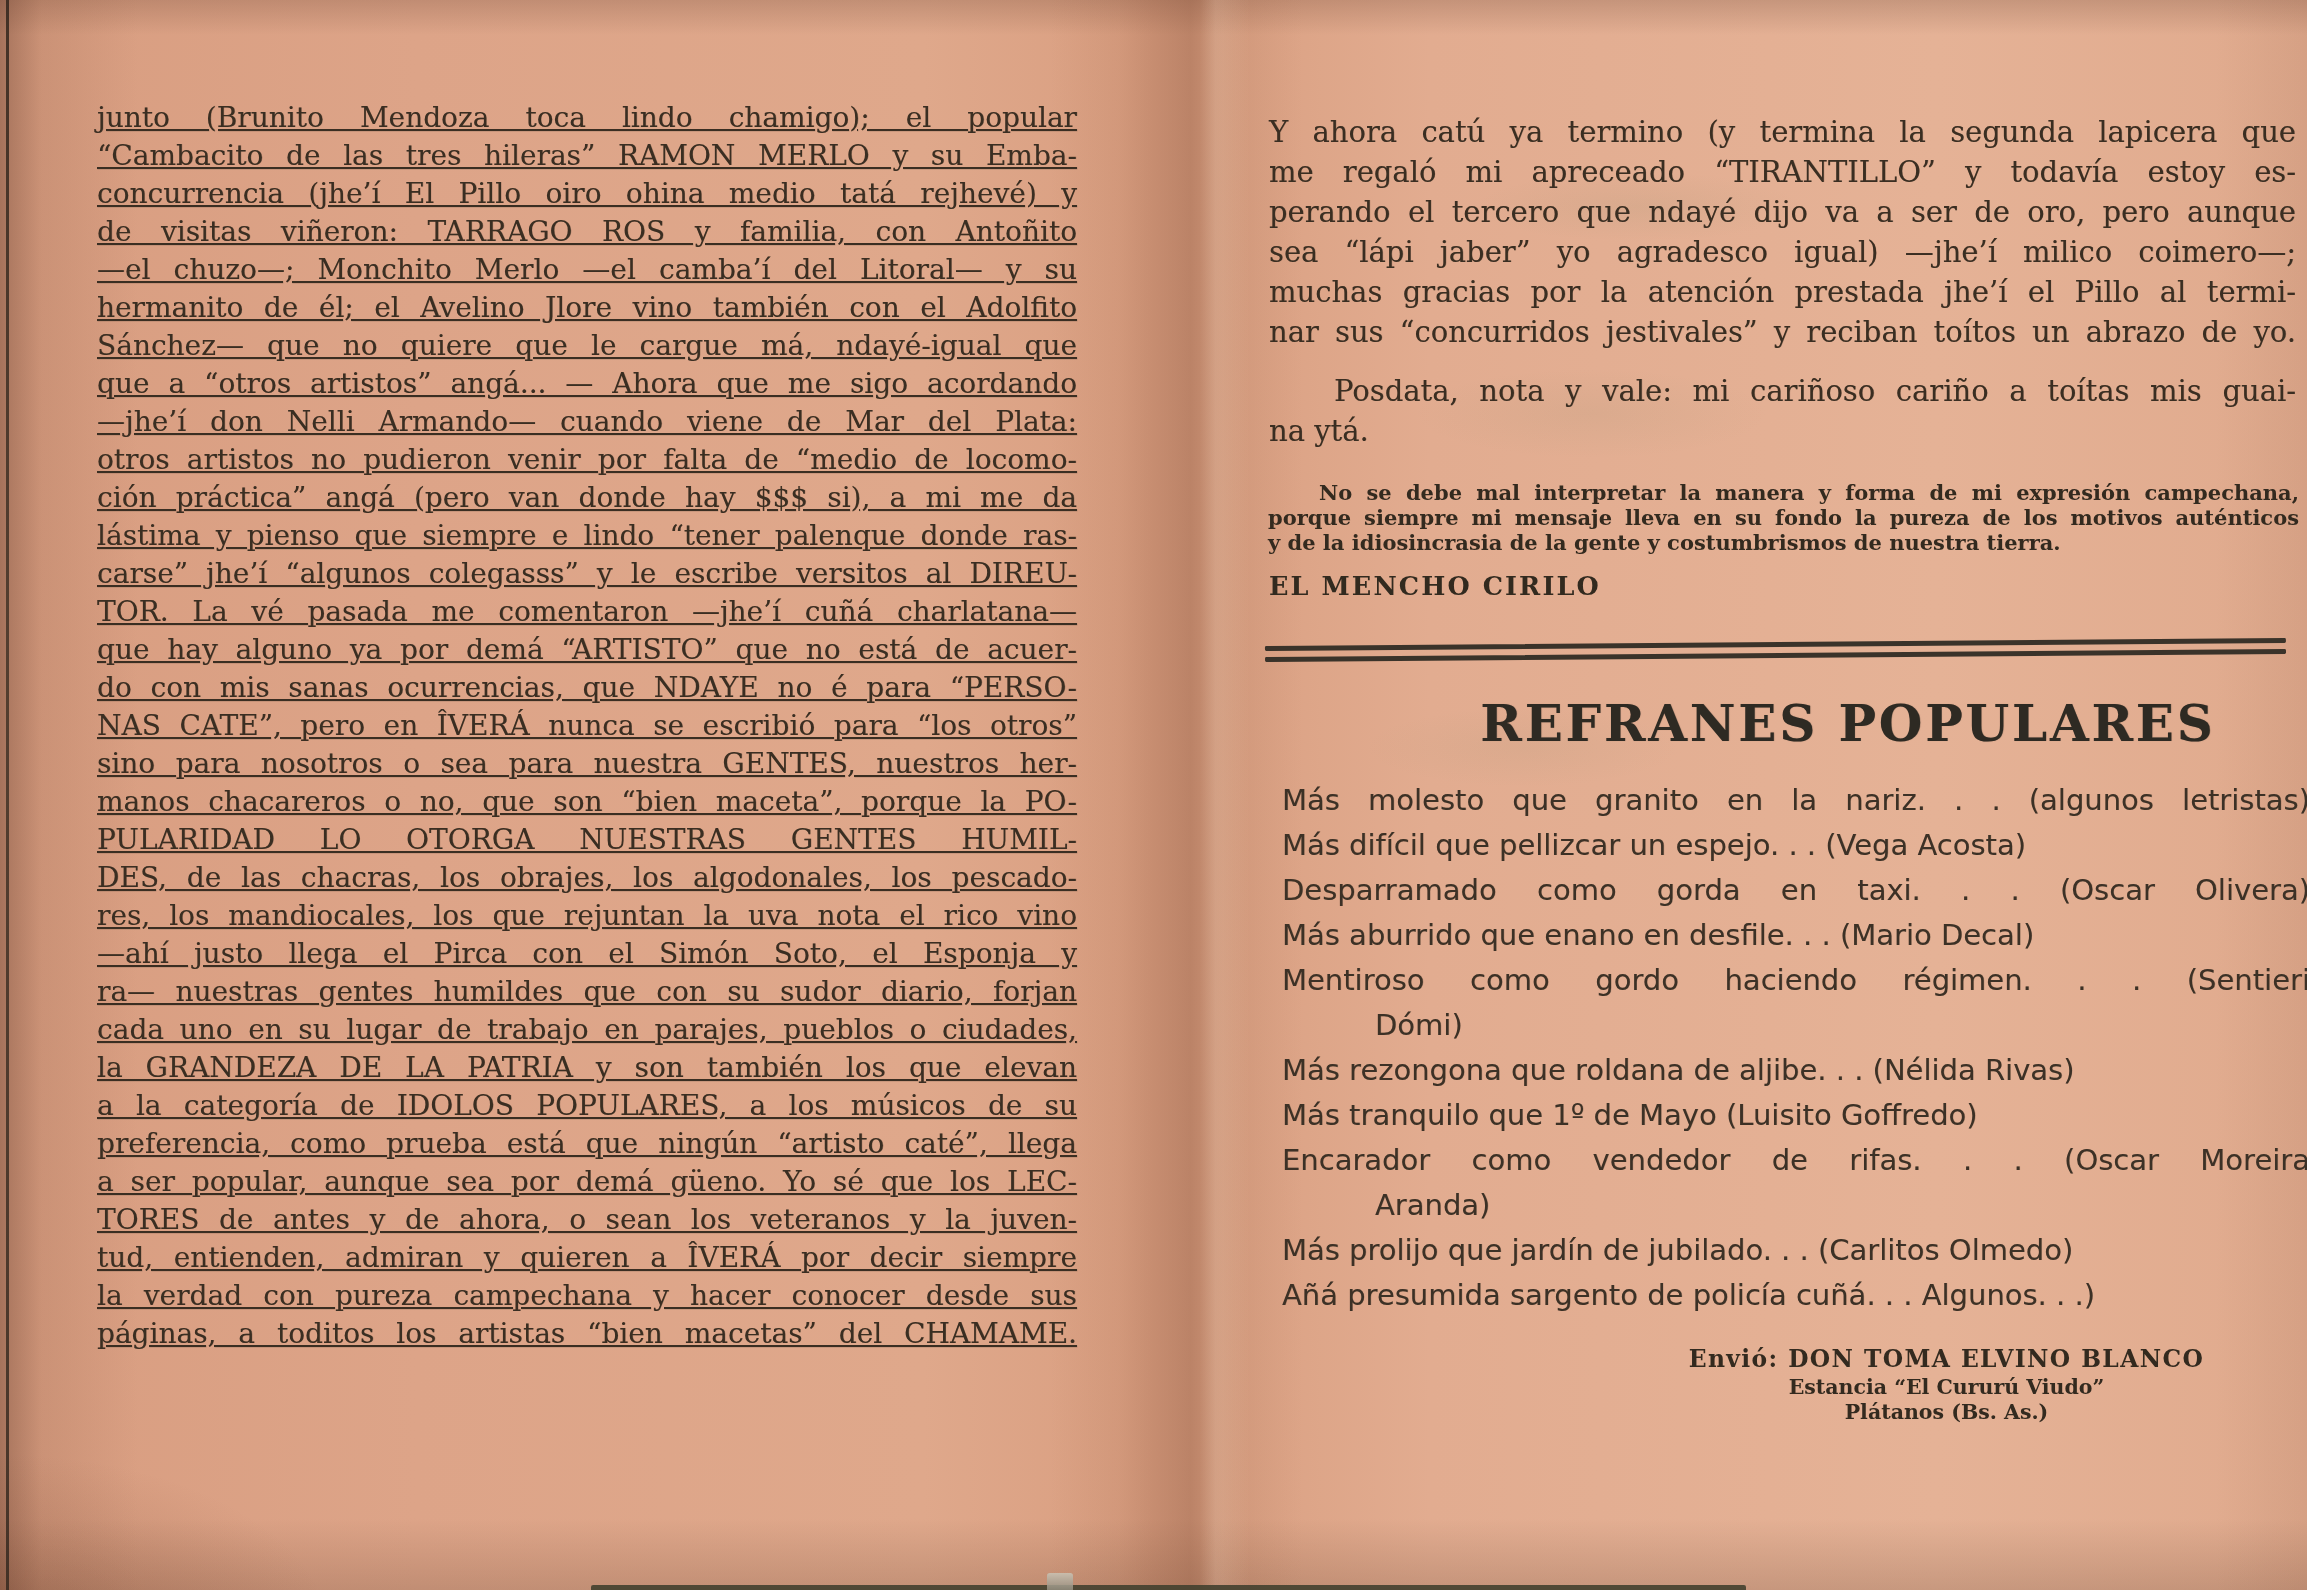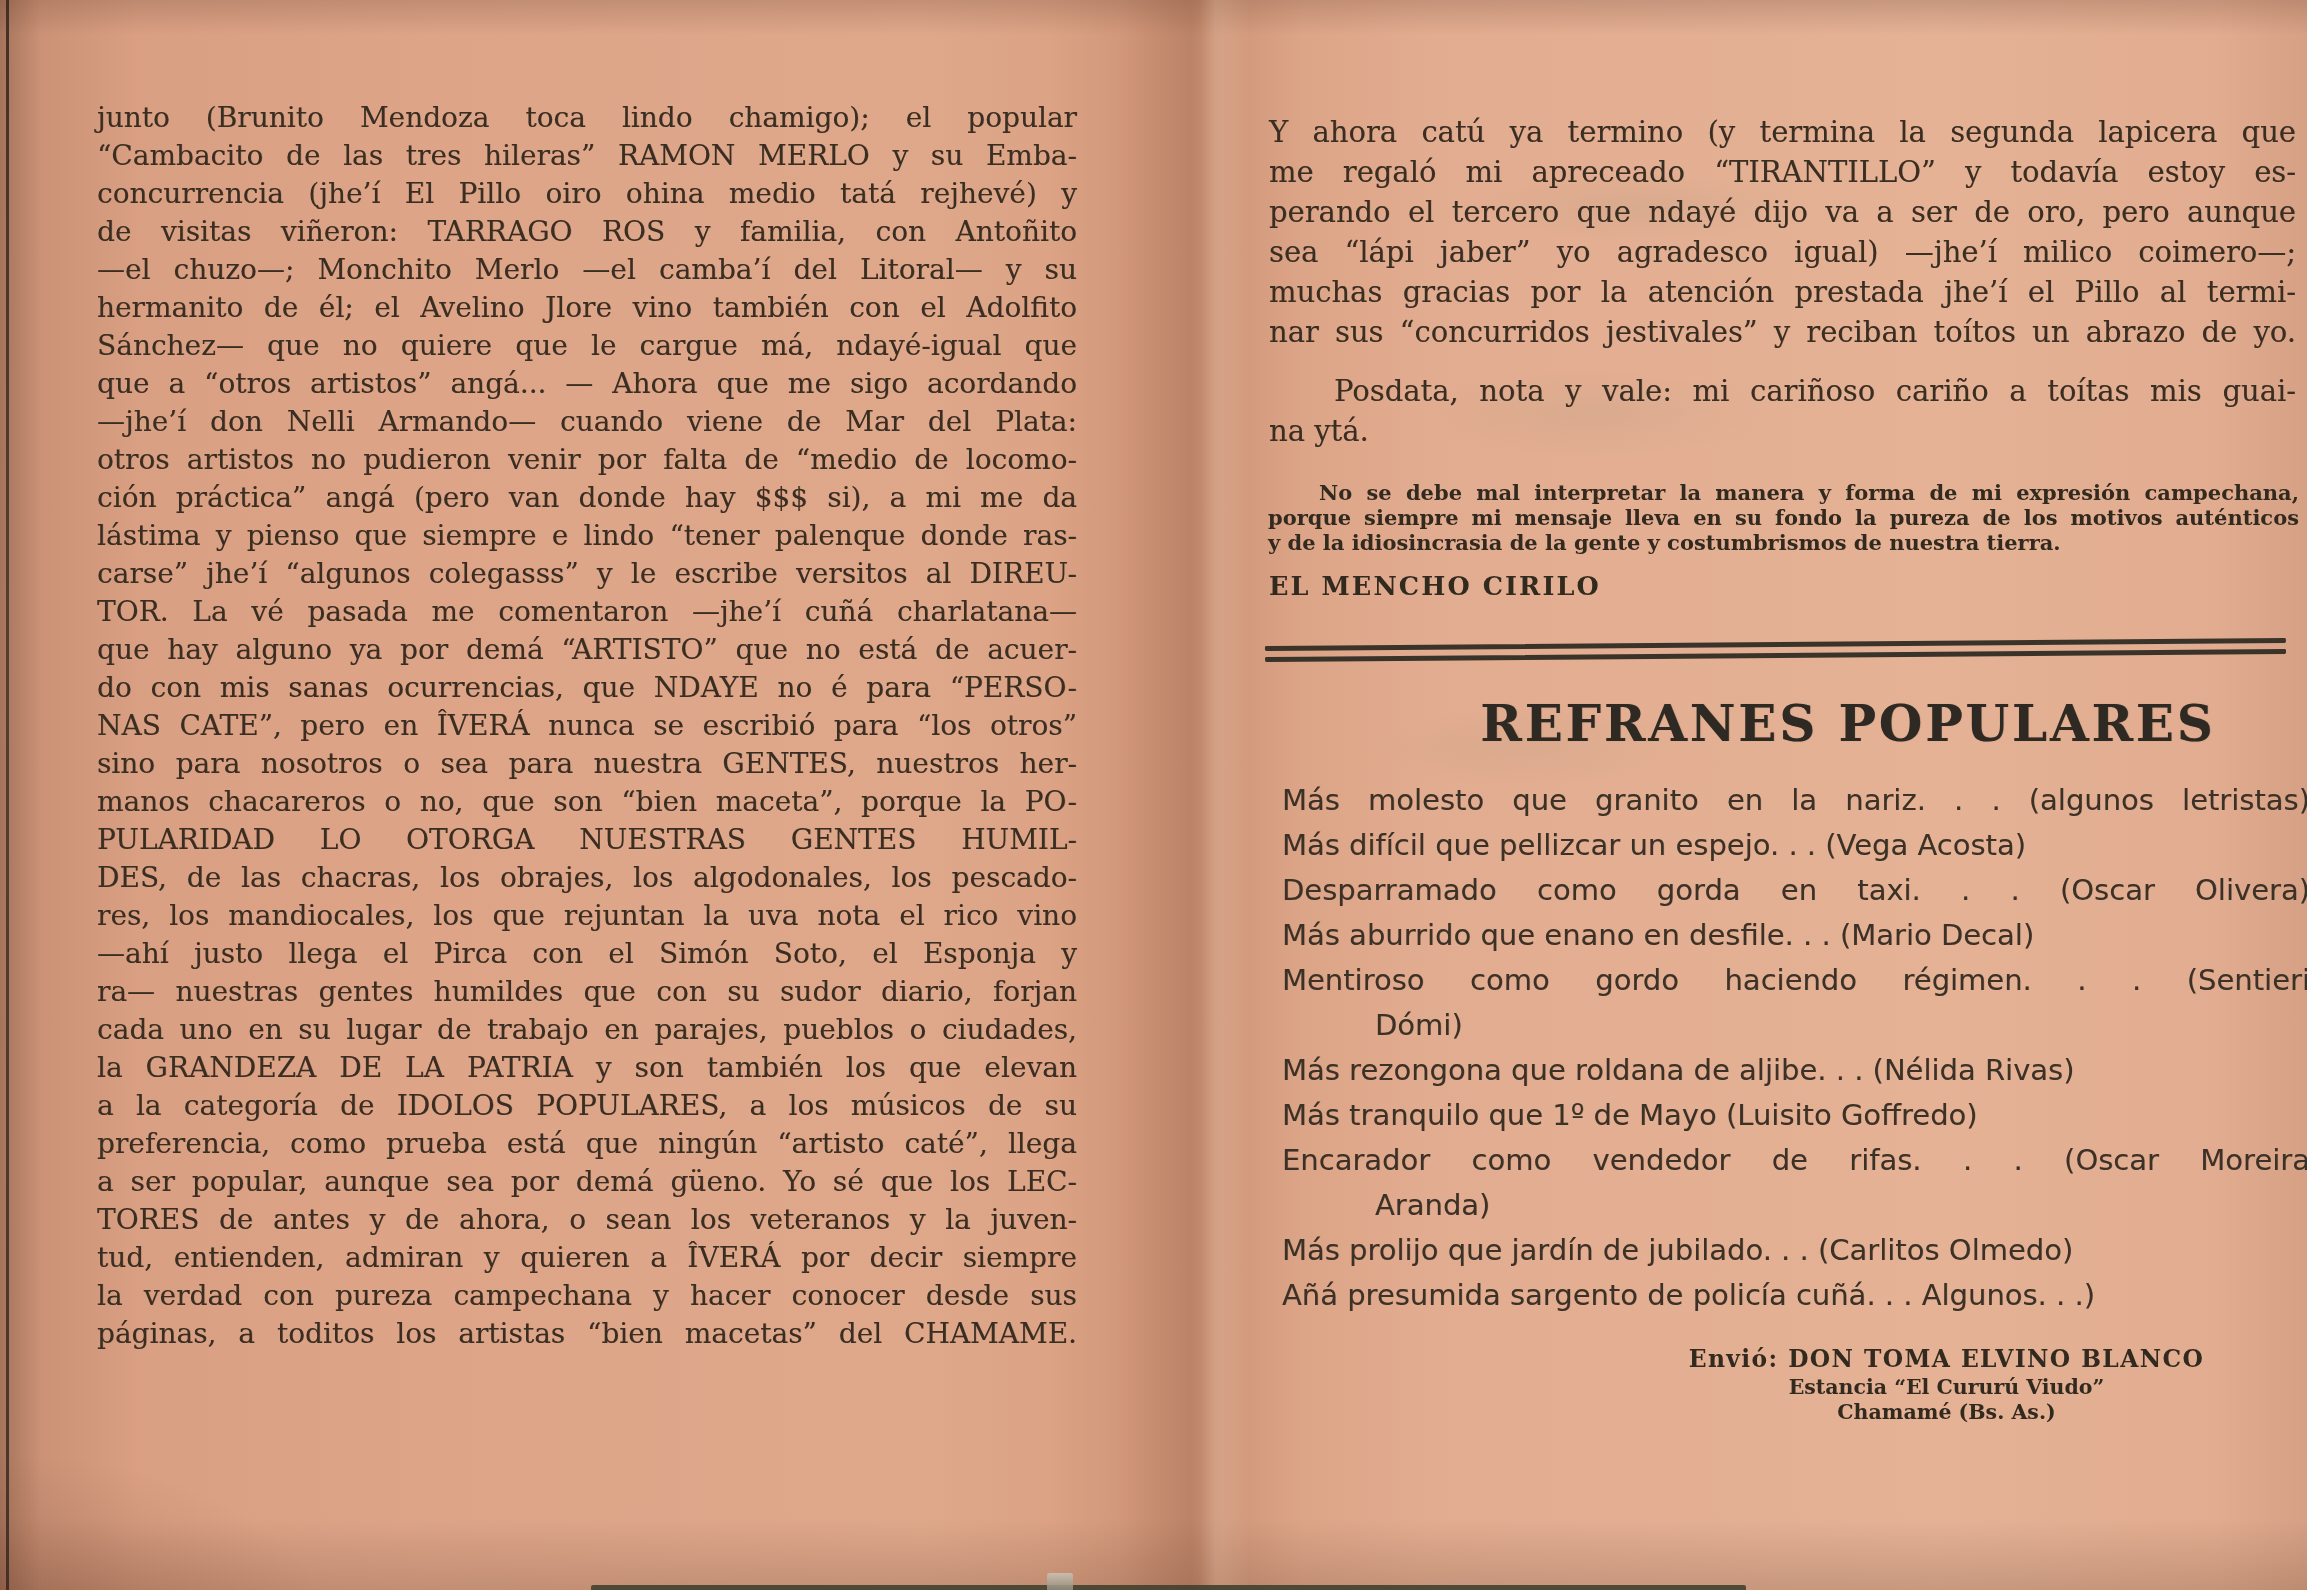--- a/index.html
+++ b/index.html
@@ -32,21 +32,21 @@
   .bottom-strip { position:absolute; bottom:0; left:591px; width:1155px; height:5px;
     background:#43402f; border-radius:2.1px 2.1px 0 0; opacity:.9; }
   .gutter-notch { position:absolute; bottom:0; left:1047px; width:25.5px; height:17px;
     background:linear-gradient(180deg,#c9c4b6,#938d7e); border-radius:2.8px 2.8px 0 0; opacity:.85; }
 
   .ink { color:#3a2e22; text-shadow:0.4px 0.4px 0.6px rgba(70,55,40,.35); }
 
   
   .left-col { position:absolute; left:97px; top:99px; width:980px;
     font:28px/38px "DejaVu Serif", "Liberation Serif", serif; }
-  .left-col .line { text-align:justify; text-align-last:justify; height:38px; white-space:nowrap0; }
+  .left-col .line { text-align:justify; text-align-last:justify; height:38px; white-space:nowrap0;text-decoration:underline; }
 
   
   .rpara1 { position:absolute; left:1269px; top:112px; width:1027px;
     font:29px/40px "DejaVu Serif", "Liberation Serif", serif; }
   .rpara1 .line { text-align:justify; text-align-last:justify; height:40px; }
 
   .rpara2 { position:absolute; left:1269px; top:371px; width:1027px;
     font:29px/40px "DejaVu Serif", "Liberation Serif", serif; }
   .rpara2 .line { text-align:justify; text-align-last:justify; height:40px; }
   .rpara2 .line:first-child { text-indent:65px; }
@@ -163,19 +163,19 @@
       <div class="refran-line">Más tranquilo que 1º de Mayo (Luisito Goffredo)</div>
       <div class="refran-line j">Encarador como vendedor de rifas. . . (Oscar Moreira</div>
       <div class="refran-line indent">Aranda)</div>
       <div class="refran-line">Más prolijo que jardín de jubilado. . . (Carlitos Olmedo)</div>
       <div class="refran-line last">Añá presumida sargento de policía cuñá. . . Algunos. . .)</div>
     </div>
 
   <div class="sender">
     <div class="sender-envio">Envió: DON TOMA ELVINO BLANCO</div>
     <div class="sender-l2">Estancia “El Cururú Viudo”</div>
-    <div class="sender-l3">Chamamé (Bs. As.)</div>
+    <div class="sender-l3">Plátanos (Bs. As.)</div>
   </div>
 
   <div class="bottom-strip"></div>
   <div class="gutter-notch"></div>
 </div>
 
 
 </body></html>

